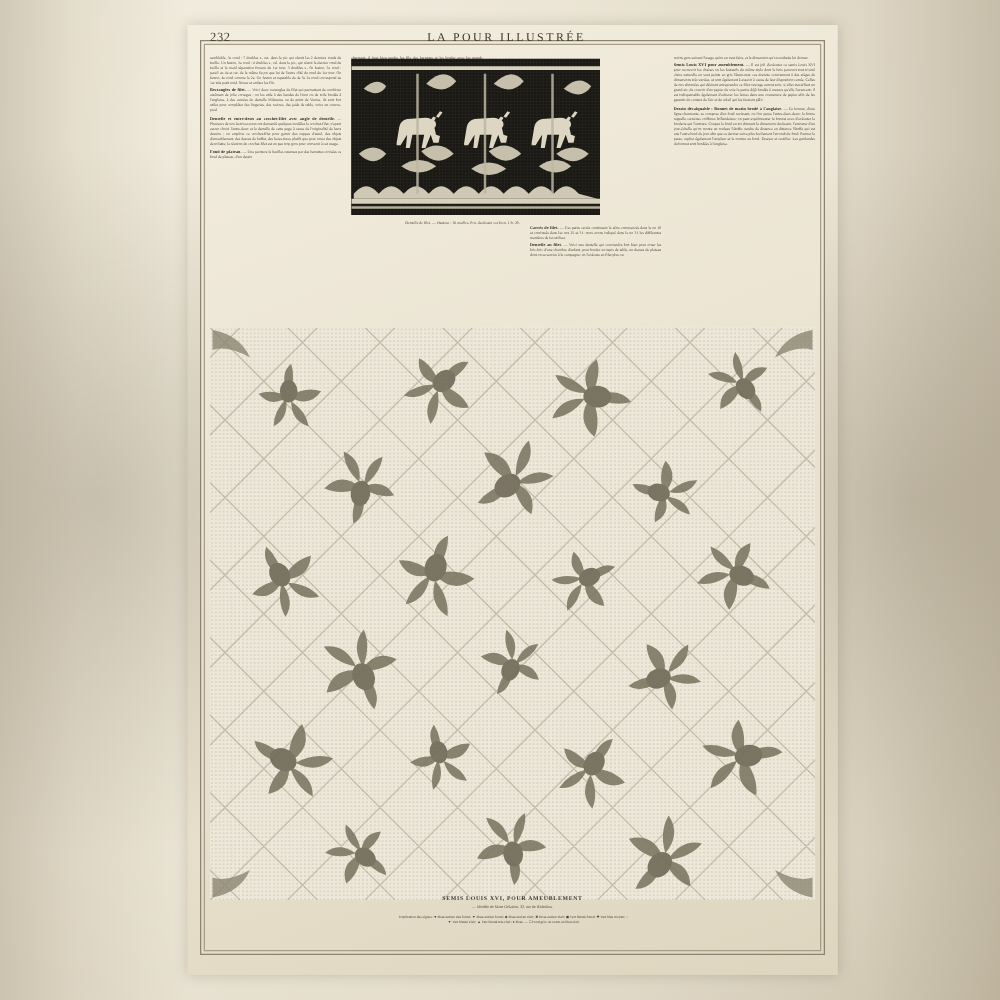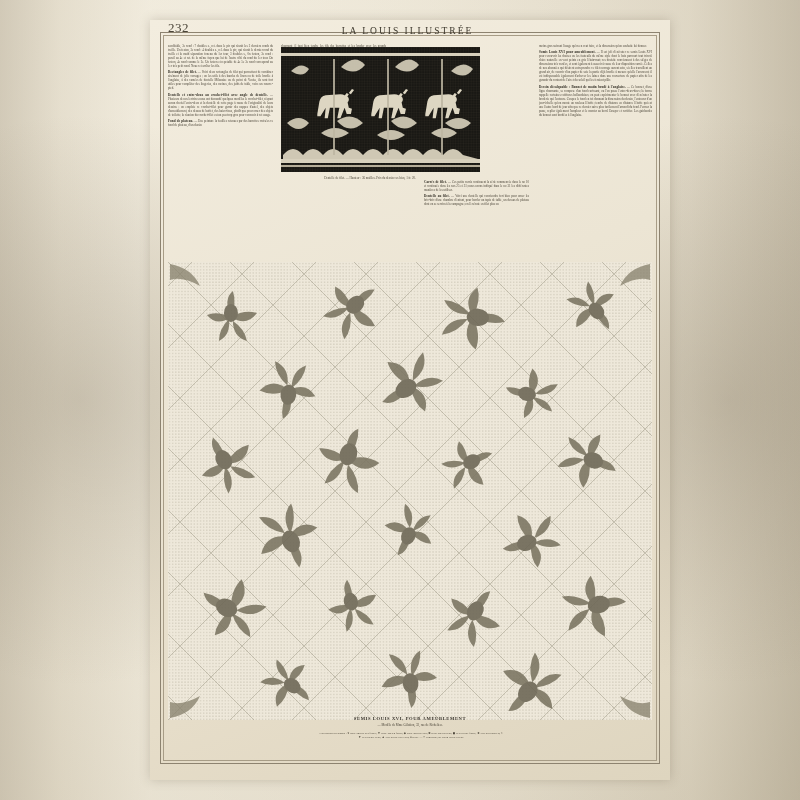--- a/index.html
+++ b/index.html
@@ -37,21 +37,21 @@
   }
   .frame2{
     position:absolute;left:163px;top:35px;width:492px;height:724px;
     border:1px solid #a79c86;
   }
   
   .hdr{
     position:absolute;top:22px;left:168px;width:484px;height:14px;
     display:flex;align-items:flex-end;
   }
-  .hdr .pg{font-size:13px;color:#4a4438;letter-spacing:.5px;}
+  .hdr .pg{font-size:10px;color:#4a4438;letter-spacing:.5px;}
   .hdr .ttl{
     flex:1;text-align:center;font-size:9.5px;letter-spacing:2px;
     color:#3d382d;font-family:"Liberation Serif",serif;
   }
   .hdr .sp{width:26px;}
 
   
   .textzone{
     position:absolute;left:168px;top:44px;width:484px;height:210px;
   }
@@ -106,21 +106,21 @@
 <body>
 
 <div id="page">
   <div id="sheet"></div>
 
   <div class="frame"></div>
   <div class="frame2"></div>
 
   <div class="hdr">
     <div class="pg">232</div>
-    <div class="ttl">LA LOUIS ILLUSTRÉE</div>
+    <div class="ttl">LA POUR ILLUSTRÉE</div>
     <div class="sp"></div>
   </div>
 
   <div class="textzone">
     <div class="col c1 blurtext">
       <p><b></b><span>semblable, 3e rond : 7 doubles s., ret. dans le pic qui réunit les 2 derniers ronds du treille. Un feston, 3e rond : 4 doubles s., rel. dans le pic, qui réunit le dernier rond du treille et la maid séparation fonenu du 1er tour, 3 doubles s., 0n feston, 3e rond : pareil au 4e et ret. de la même façon que lui de l'autre côté du rond du 1er tour. On feston, 4e rond comme le 2e. Un feston et repetable de 4e 5e 3e rond correspond au 1er très petit rond. Nouer et arrêter les fils.</span></p>
       <p><b>Rectangles de filet.</b> <span>— Voici deux rectangles de filet qui permettent de combiner aisément de jolie corsages ; on les utile à des bandes de linon ou de toile brodée à l'anglaise, à des camées de dentelle Milanaise ou de point de Venise, ils sont fort utiles pour compléter des lingeries, des racines, des jaids de table, voire un couvre-pied.</span></p>
       <p><b>Dentelle et entre-deux au crochet-filet avec angle de dentelle.</b> <span>— Plusieurs de nos lectrices nous ont demandé quelques modèles le crochet-filet, n'ayant aucun choisi l'entre-deux et la dentelle de cette page à cause de l'originalité de leurs dessins ; on emploie ce crochet-filet pour garnir des nappes d'autel, des objets d'ameublement, des dessus de buffet, des haies-tines, plutôt que pour orner des objets de toilette; la réunion du crochet-filet est un peu trop gros pour convenir à cet usage.</span></p>
       <p><b>Fond de plateau.</b> <span>— Une peinture la feuilles retenues par des barrettes croisées ce fond de plateau, d'un dessin</span></p>
     </div>

